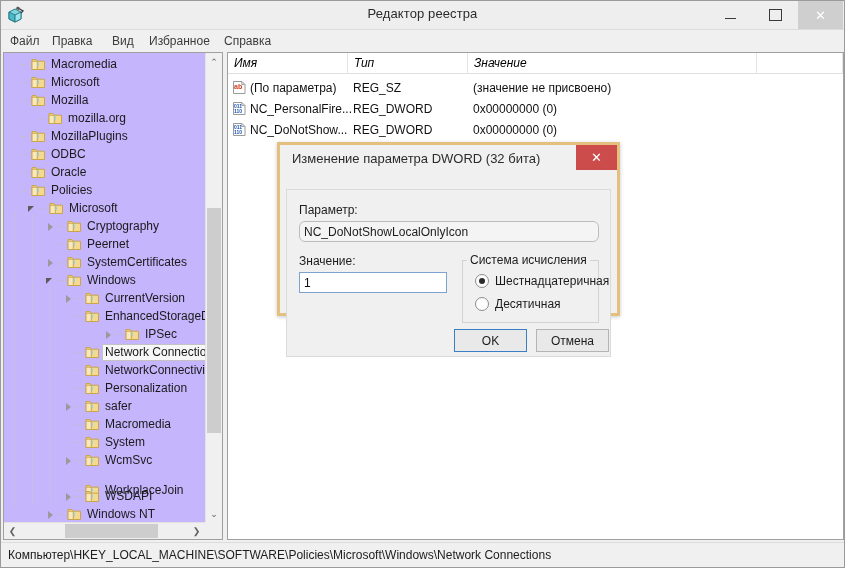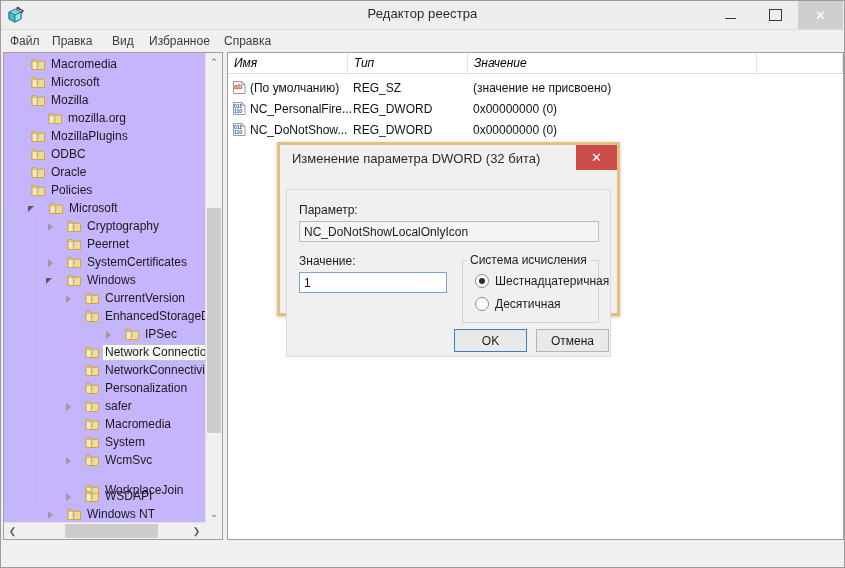--- a/index.html
+++ b/index.html
@@ -710,21 +710,21 @@
         <div class="col-head" style="left: 240px; width: 289px;">Значение</div>
         <div class="col-head" style="left: 529px; width: 86px;"></div>
       </div>
     <div id="lv-rows">
         <div class="lv-row" style="top: 25px;">
           <span class="valicon"><svg width="15" height="15" viewBox="0 0 15 15">
               <path d="M1.5 1.5 H10 L13 4.5 V13.5 H1.5 Z" fill="#ffffff" stroke="#9a9a9a"></path>
               <path d="M9.8 1.6 V4.4 H12.8" fill="none" stroke="#9a9a9a"></path>
               <text x="2" y="9" font-family="Liberation Sans, sans-serif" font-size="7" font-weight="bold" fill="#d23b1e">ab</text>
             </svg></span>
-          <span class="cell" style="left: 22px;">(По умолчанию)</span>
+          <span class="cell" style="left: 22px;">(По параметра)</span>
           <span class="cell" style="left: 125px;">REG_SZ</span>
           <span class="cell" style="left: 245px;">(значение не присвоено)</span>
         </div>
         <div class="lv-row" style="top: 46px;">
           <span class="valicon"><svg width="15" height="15" viewBox="0 0 15 15">
               <path d="M1.5 1.5 H10 L13 4.5 V13.5 H1.5 Z" fill="#ffffff" stroke="#9a9a9a"></path>
               <path d="M9.8 1.6 V4.4 H12.8" fill="none" stroke="#9a9a9a"></path>
               <text x="2" y="7" font-family="Liberation Sans, sans-serif" font-size="5" font-weight="bold" fill="#1b55b0">011</text>
               <text x="2" y="12" font-family="Liberation Sans, sans-serif" font-size="5" font-weight="bold" fill="#1b55b0">110</text>
             </svg></span>
@@ -749,21 +749,21 @@
   <div id="dialog">
     <div id="dlg-title">
       <div id="dlg-title-text">Изменение параметра DWORD (32 бита)</div>
     </div>
     <div id="dlg-close">
       <span>✕</span>
     </div>
 
     <div id="dlg-body">
       <div class="dlg-label" style="left:12px; top:13px;">Параметр:</div>
-      <div class="dlg-input" id="param-input" style="left:12px; top:31px; width:300px; height:21px;">NC_DoNotShowLocalOnlyIcon</div>
+      <div class="dlg-input" id="param-input" style="left:12px; top:31px; width:300px; height:21px;border-radius:6px;">NC_DoNotShowLocalOnlyIcon</div>
 
       <div class="dlg-label" style="left:12px; top:64px;">Значение:</div>
       <div class="dlg-input" id="value-input" style="left:12px; top:82px; width:148px; height:21px;">1</div>
 
       <div id="group-box" style="left:175px; top:70px; width:137px; height:63px;"></div>
       <div id="group-legend" style="left:180px; top:63px;">Система исчисления</div>
 
       <div class="radio-row" style="left:188px; top:84px;">
         <span class="radio checked"></span>
         <span>Шестнадцатеричная</span>
@@ -771,14 +771,17 @@
       <div class="radio-row" style="left:188px; top:107px;">
         <span class="radio"></span>
         <span>Десятичная</span>
       </div>
 
       <div class="dlg-btn" id="ok-btn" style="left:167px; top:139px; width:73px;">OK</div>
       <div class="dlg-btn" id="cancel-btn" style="left:249px; top:139px; width:73px;">Отмена</div>
     </div>
   </div>
 
+  <div id="statusbar">
+    <div id="status-text">Компьютер\HKEY_LOCAL_MACHINE\SOFTWARE\Policies\Microsoft\Windows\Network Connections</div>
+  </div>
 
 </div>
 
 </body></html>

